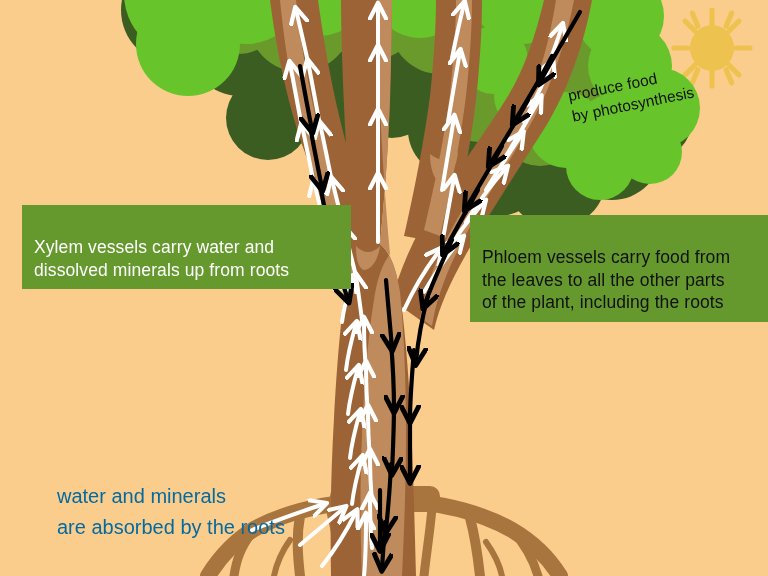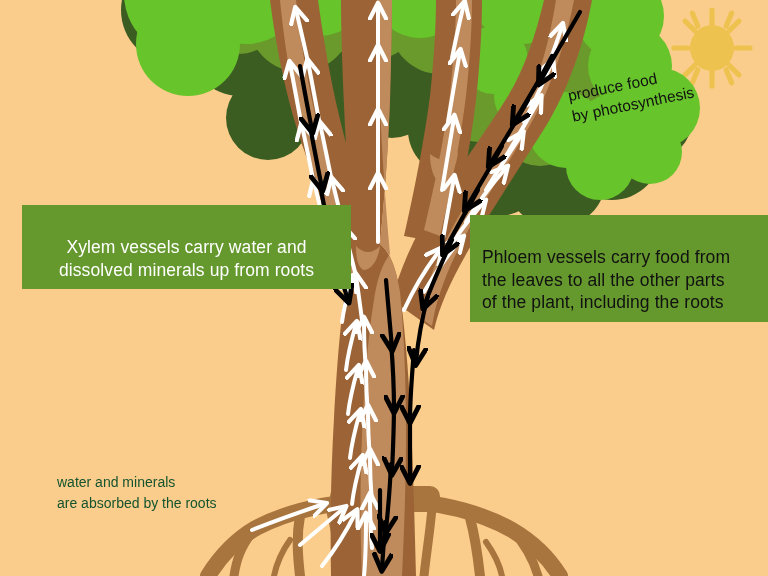--- a/index.html
+++ b/index.html
@@ -15,30 +15,29 @@
     position:absolute;
     padding:8px 12px;
     line-height:1.30;
     font-size:17.5px;
     letter-spacing:.1px;
     white-space:pre-line;
   }
   #xylem-box{
     left:22px;top:205px;width:305px;
     background:#65992d;color:#ffffff;
-    text-align:center;
   }
   #phloem-box{
     left:470px;top:215px;width:288px;
     background:#65992d;color:#111111;
     text-align:left;
   }
   #roots-label{
     position:absolute;left:57px;top:450px;
-    font-size:14px;color:#14532d;line-height:1.55;
+    font-size:20px;color:#0369a1;line-height:1.55;
     white-space:pre-line;font-weight:400;
   }
   #photo-label{
     position:absolute;left:562px;top:66px;
     font-size:15.5px;color:#111111;line-height:1.35;
     white-space:pre-line;
     transform:rotate(-11.5deg);
     transform-origin:0 0;
   }
 </style>

